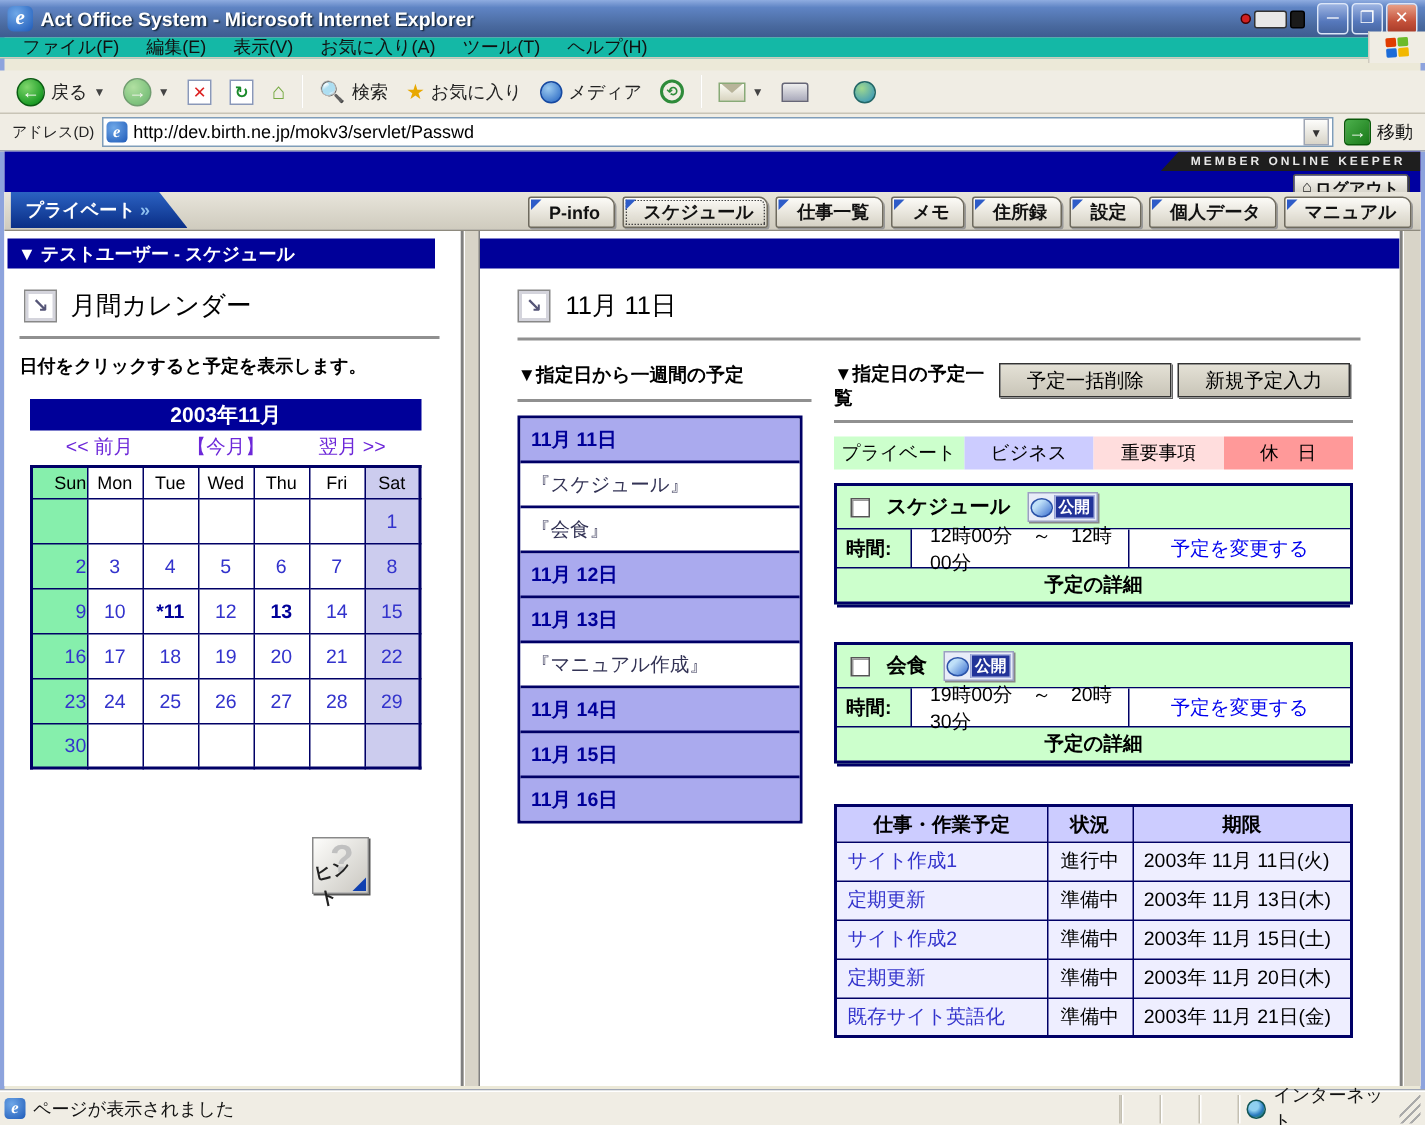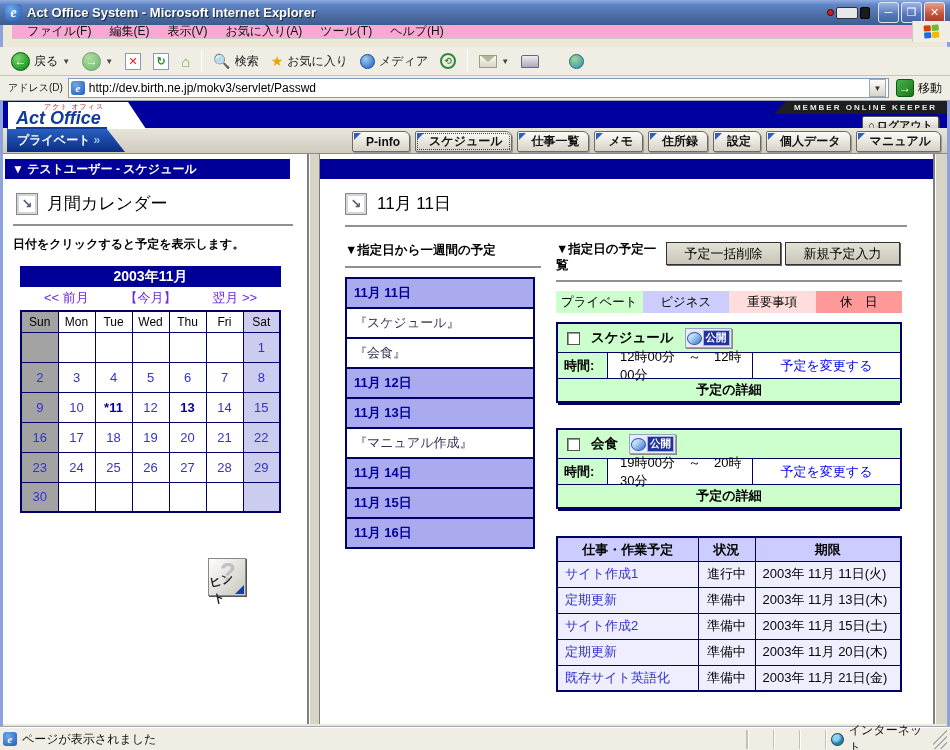--- a/index.html
+++ b/index.html
@@ -17,21 +17,21 @@
   .win-gadget { display:flex; align-items:center; gap:2px; margin-right:6px; }
   .wg-red { width:7px; height:7px; border-radius:50%; background:#D02020; border:1px solid #400; }
   .wg-white { width:22px; height:12px; background:#E8E8E8; border:1px solid #333; border-radius:2px; }
   .wg-black { width:10px; height:12px; background:#1A1A1A; border:1px solid #000; border-radius:2px; }
   .win-btn { width:21px; height:21px; margin-left:2px; border-radius:3px; border:1px solid #DCE6F8;
     background:linear-gradient(180deg,#9DB4E2,#5678BC 60%,#46659F); color:#fff; font-size:11px; font-weight:bold;
     display:inline-flex; align-items:center; justify-content:center; line-height:1; }
   .win-btn.close { background:linear-gradient(180deg,#E8A088,#C4513A 60%,#A63A28); }
 
   
-  .menubar { position:absolute; left:-3px; right:-3px; top:25px; height:14px; background:#f9a8d4; border-bottom:1px solid #CFCBBE; display:flex; align-items:center; padding-left:6px;margin-left:12px; }
+  .menubar { position:absolute; left:-3px; right:-3px; top:25px; height:14px; background:#14b8a6; border-bottom:1px solid #CFCBBE; display:flex; align-items:center; padding-left:6px; }
   .menu-item { font-size:12px; color:#111; padding:2px 9px; }
   .win-logo { margin-left:auto; width:38px; height:21px; border-left:1px solid #CFCBBE; display:flex; align-items:center; justify-content:center; background:#F0EDE4; }
   .flag { width:16px; height:14px; display:grid; grid-template-columns:7px 7px; grid-template-rows:6px 6px; gap:1px; transform:rotate(-4deg); }
   .flag i { border-radius:1px; }
   .flag i:nth-child(1){background:#E03C00;} .flag i:nth-child(2){background:#6CBB2A;}
   .flag i:nth-child(3){background:#1C6CD8;} .flag i:nth-child(4){background:#F2B800;}
 
   
   .toolbar { position:absolute; left:-3px; right:-3px; top:47px; height:29px; background:#F0EDE4; border-bottom:1px solid #C8C4B6; display:flex; align-items:center; padding-left:6px; gap:2px; }
   .tb-btn { display:inline-flex; align-items:center; gap:4px; padding:2px 5px; font-size:12px; color:#222; border-radius:3px; }
@@ -106,21 +106,21 @@
   .rule { height:2px; background:#909090; margin:9px 14px 0 10px; }
   .note { margin:10px 0 0 10px; font-size:12px; font-weight:bold; color:#000; }
 
   .cal-wrap { margin:13px 0 0 17px; width:261px; }
   .cal-title { height:21px; background:#000099; color:#fff; font-size:14px; font-weight:bold; text-align:center; line-height:21px; }
   .cal-nav { display:flex; justify-content:space-around; padding:2px 6px 3px; font-size:13px; }
   .cal-nav span { color:#6d28d9;text-align:right; }
   table.cal { border-collapse:collapse; width:261px; border:2px solid #000066; }
   table.cal th { border:1px solid #000066; height:21px; font-size:12px; font-weight:normal; color:#000; background:#fff; }
   table.cal td { border:1px solid #000066; height:30px; width:37px; text-align:center; font-size:13px; color:#3333CC; background:#fff; }
-  table.cal .sun { background:#a3a3a3; }
+  table.cal .sun { background:#86efac;text-align:right; }
   table.cal .sat { background:#CCCCEE; }
   table.cal td.bold { color:#000099; font-weight:bold; }
 
   .hint-btn { position:relative; margin:45px 0 0 205px; width:38px; height:38px;
     background:linear-gradient(135deg,#FDFDFB,#C9C7C0); border:1px solid #888; box-shadow:1px 1px 0 #555; }
   .hint-q { position:absolute; left:11px; top:-2px; font-size:26px; color:#C0C0C0; font-weight:bold; }
   .hint-label { position:absolute; left:2px; top:12px; font-size:12px; font-weight:bold; color:#222; transform:rotate(-12deg); }
   .hint-btn::after { content:""; position:absolute; right:1px; bottom:1px; border-left:9px solid transparent; border-bottom:9px solid #1040B0; }
 
   .main-head { display:flex; align-items:center; gap:10px; margin:13px 0 0 25px; }
@@ -266,24 +266,20 @@
     </span>
     <span class="go-btn">
       <span class="go-ic">→</span>
       <span class="go-label">移動</span>
     </span>
   </div>
 
   <div class="page">
 
     <div class="banner">
-      <div class="logo-plate">
-        <span class="logo-ruby">アクト オフィス</span>
-        <span class="logo-main">Act Office</span>
-      </div>
       <div class="member-strip">MEMBER ONLINE KEEPER</div>
       <div class="logout-btn">
         <span class="logout-ic">⌂</span>
         <span class="logout-label">ログアウト</span>
       </div>
     </div>
 
     <div class="tabbar">
       <div class="private-tab">
         <span>プライベート</span>

